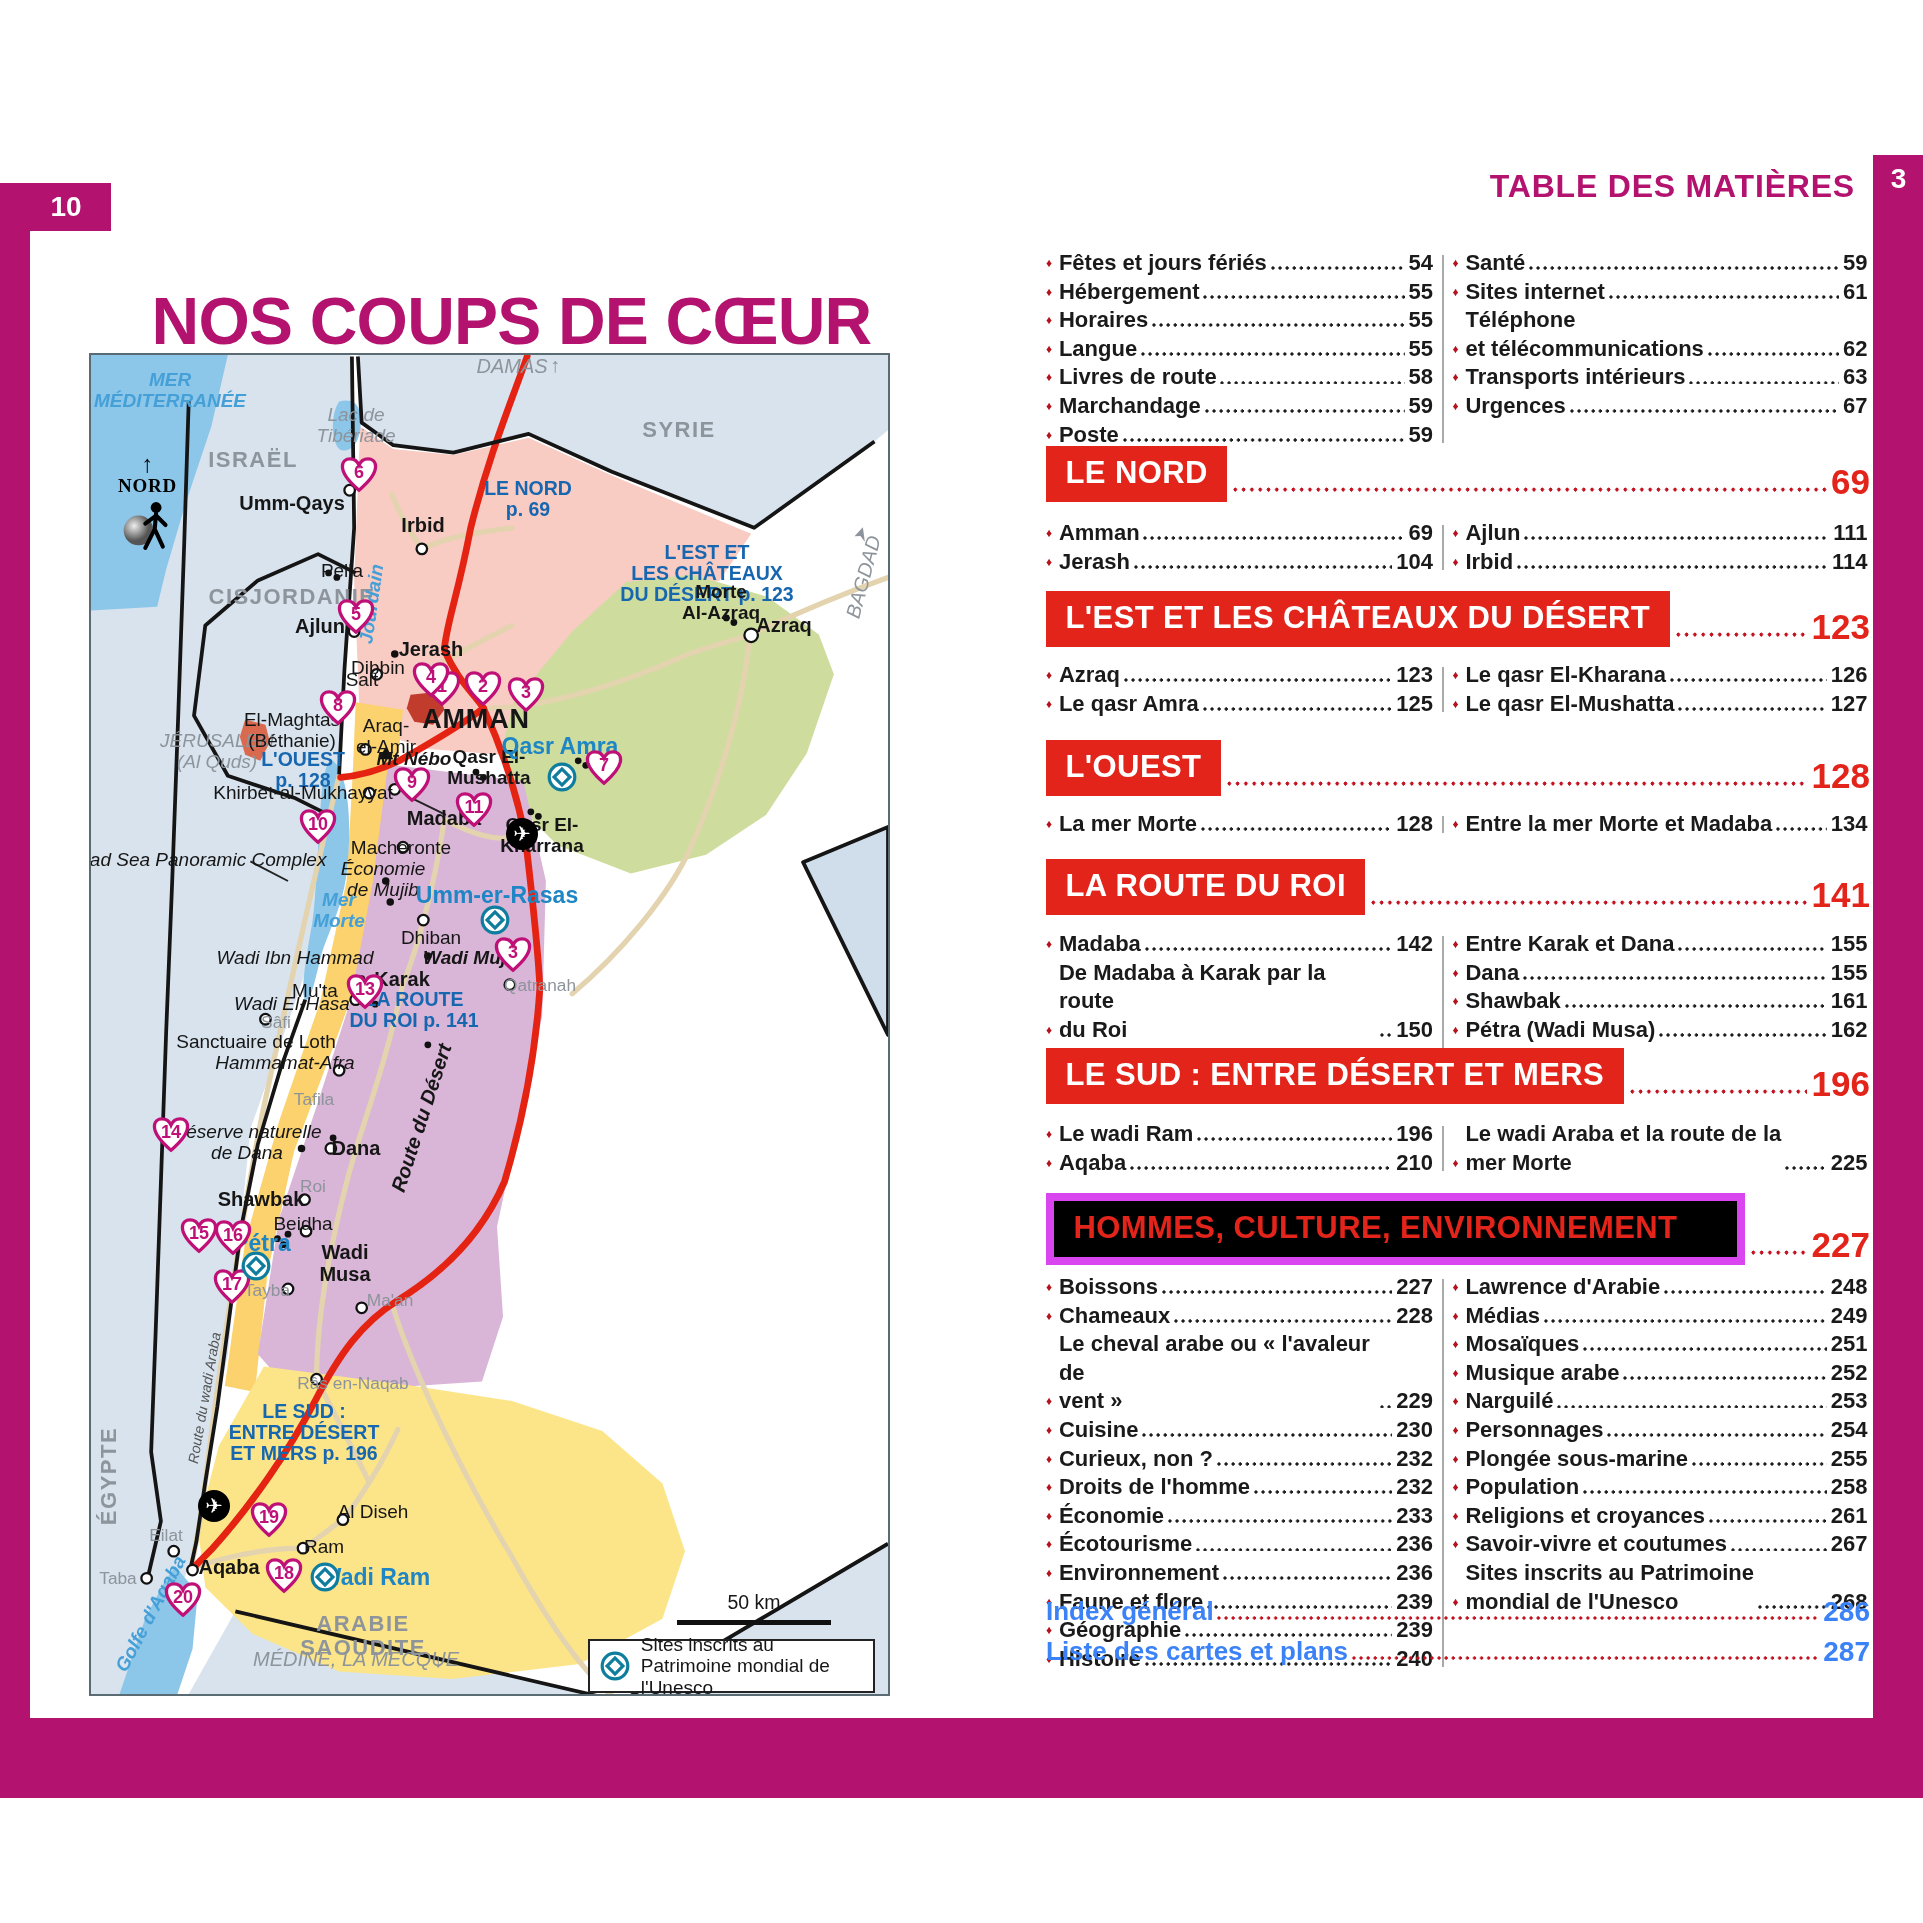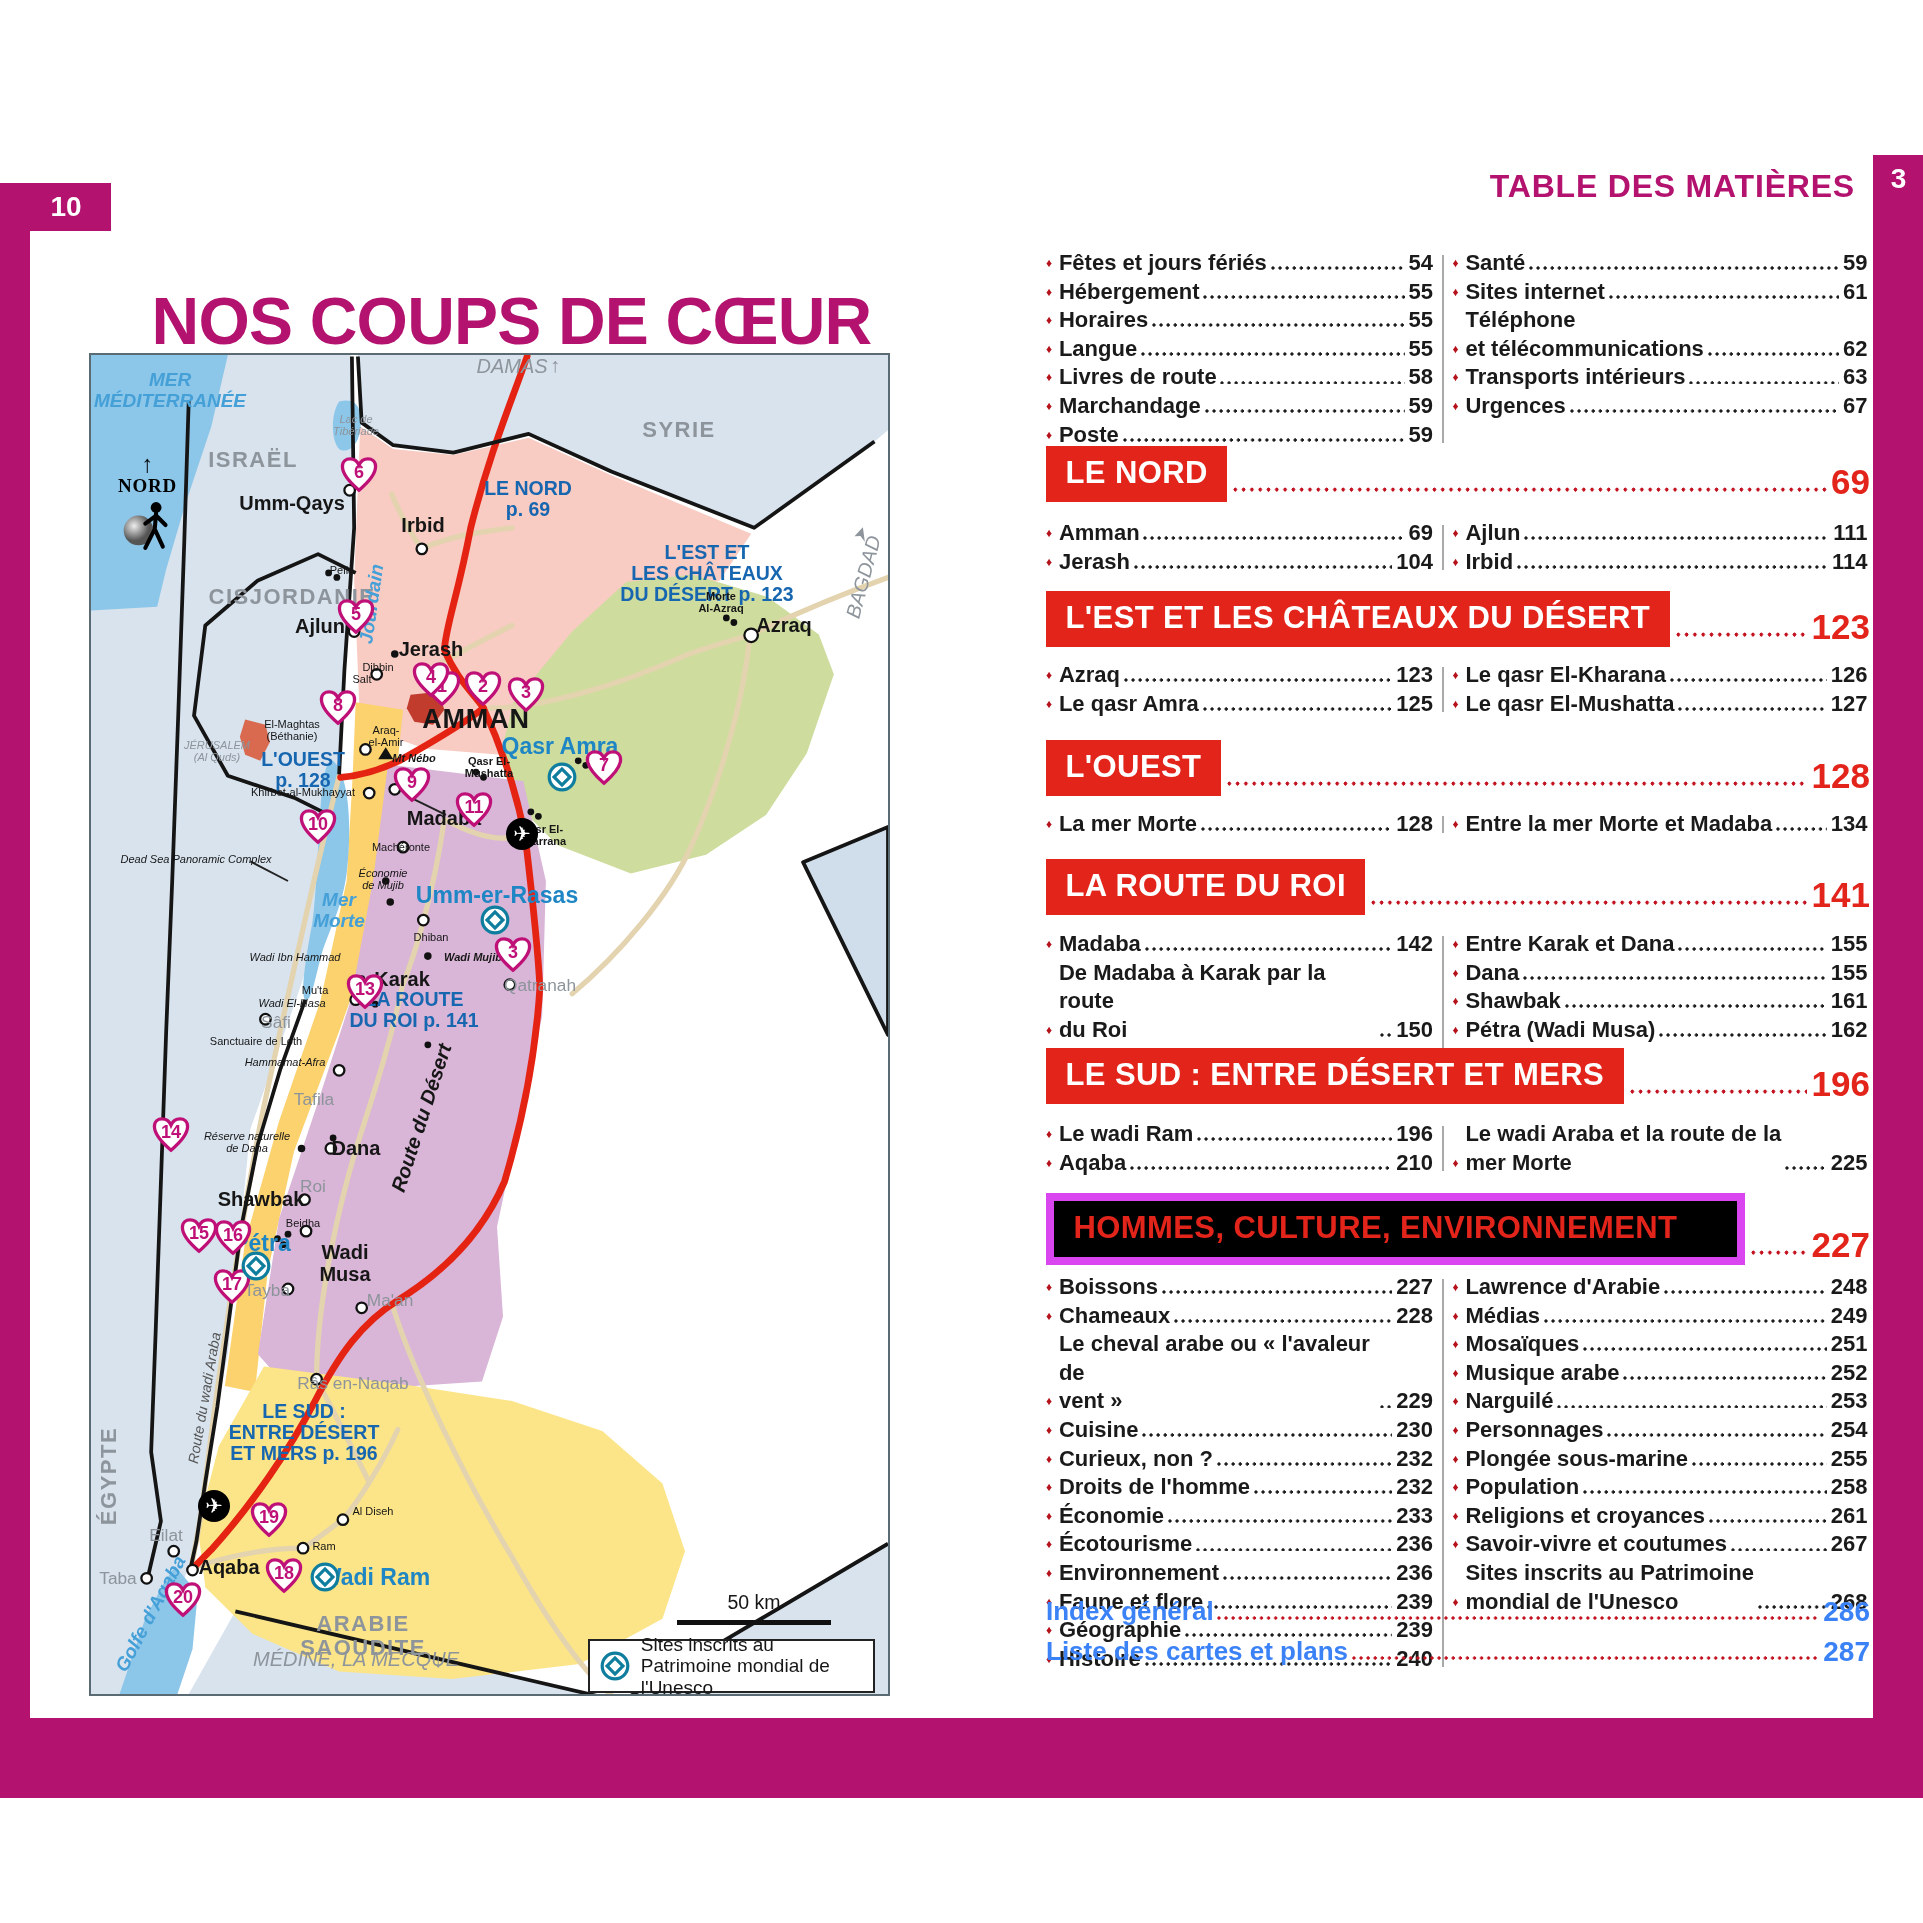--- a/index.html
+++ b/index.html
@@ -17,21 +17,21 @@
   #tdm{position:absolute;top:168px;right:69px;color:#b3136f;font-size:32px;font-weight:bold;letter-spacing:0.8px;}
   #title-left{position:absolute;left:113px;top:239px;width:797px;text-align:center;
               font-size:66px;font-weight:bold;color:#b3136f;letter-spacing:-0.8px;}
   
   .map{position:absolute;left:89px;top:353px;width:797px;height:1339px;border:2.3px solid #5a6b74;
        background:#fff;overflow:hidden;}
   svg.geo{position:absolute;left:0;top:0;width:100%;height:100%;}
   .ml{position:absolute;transform:translate(-50%,-50%);text-align:center;white-space:pre-line;
       font-size:18px;color:#161616;line-height:1.08;}
   .b{font-weight:bold;}.it{font-style:italic;}
-  .big{font-size:27px;letter-spacing:0.8px;}.md{font-size:20px;}.sm{font-size:11px;}.xs{font-size:14.3px;}
+  .big{font-size:27px;letter-spacing:0.8px;}.md{font-size:20px;}.sm{font-size:19px;}.xs{font-size:14.3px;}
   .gray{color:#8d949b;font-weight:bold;letter-spacing:1.5px;font-size:22px;}
   .grayi{color:#8d949b;font-style:italic;}
   .graysm{color:#8d949b;font-size:17.3px;}
   .blue{color:#1766b0;font-weight:bold;font-size:19.5px;}
   .site{color:#1e86c4;font-weight:bold;font-size:23px;}
   .water{color:#45a0d8;font-weight:bold;font-style:italic;font-size:19px;}
   .heart{position:absolute;width:39px;height:36px;transform:translate(-50%,-50%);}
   .heart svg{width:100%;height:100%;}
   .heart .hn{position:absolute;left:0;top:0;width:100%;height:100%;display:flex;align-items:center;
              justify-content:center;color:#bf1077;font-weight:bold;font-size:18px;padding-bottom:5.3px;box-sizing:border-box;}

